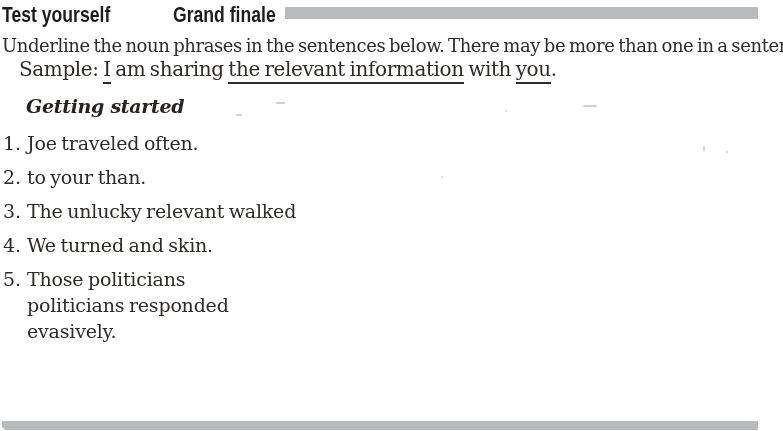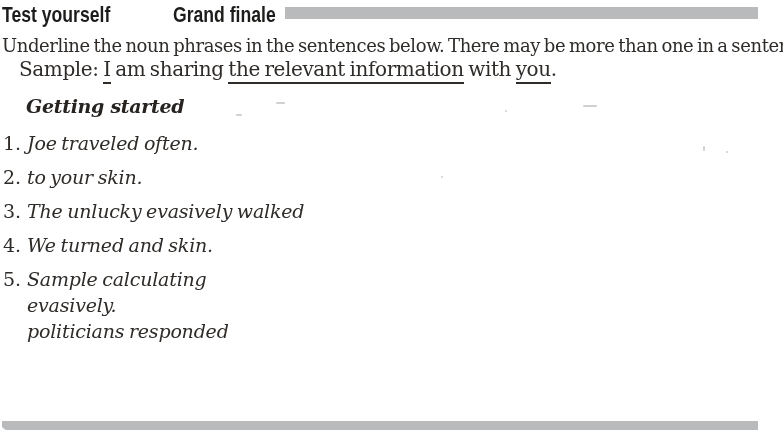--- a/index.html
+++ b/index.html
@@ -80,21 +80,21 @@
     margin-bottom: 8px;
     font-size: 19px;
     line-height: 26px;
     letter-spacing: -0.2px;
     word-spacing: -1.2px;
   }
   .ex-num {
     flex: 0 0 24px;
     width: 24px;
   }
-  .ex-lines { flex: 1; font-style: italic; }
+  .ex-lines { flex: 1; }
 
   
   .ftr-bar {
     position: absolute;
     left: 2px; top: 421px;
     width: 756px; height: 9px;
     background: #b9babc;
   }
 
   
@@ -127,44 +127,44 @@
     <div class="ex-item">
       <div class="ex-num">1.</div>
       <div class="ex-lines">
         <div>Joe traveled often.</div>
       </div>
     </div>
 
     <div class="ex-item">
       <div class="ex-num">2.</div>
       <div class="ex-lines">
-        <div>to your skin.</div>
+        <div>to your than.</div>
       </div>
     </div>
 
     <div class="ex-item">
       <div class="ex-num">3.</div>
       <div class="ex-lines">
-        <div>The unlucky evasively walked</div>
+        <div>The unlucky relevant walked</div>
       </div>
     </div>
 
     <div class="ex-item">
       <div class="ex-num">4.</div>
       <div class="ex-lines">
         <div>We turned and skin.</div>
       </div>
     </div>
 
     <div class="ex-item">
       <div class="ex-num">5.</div>
       <div class="ex-lines">
-        <div>Sample calculating</div>
+        <div>Those politicians</div>
+        <div>politicians responded</div>
         <div>evasively.</div>
-        <div>politicians responded</div>
       </div>
     </div>
 
   </div>
 
   <div class="ftr-bar"></div>
 
   <div class="speck sp1"></div>
   <div class="speck sp2"></div>
   <div class="speck sp3"></div>

